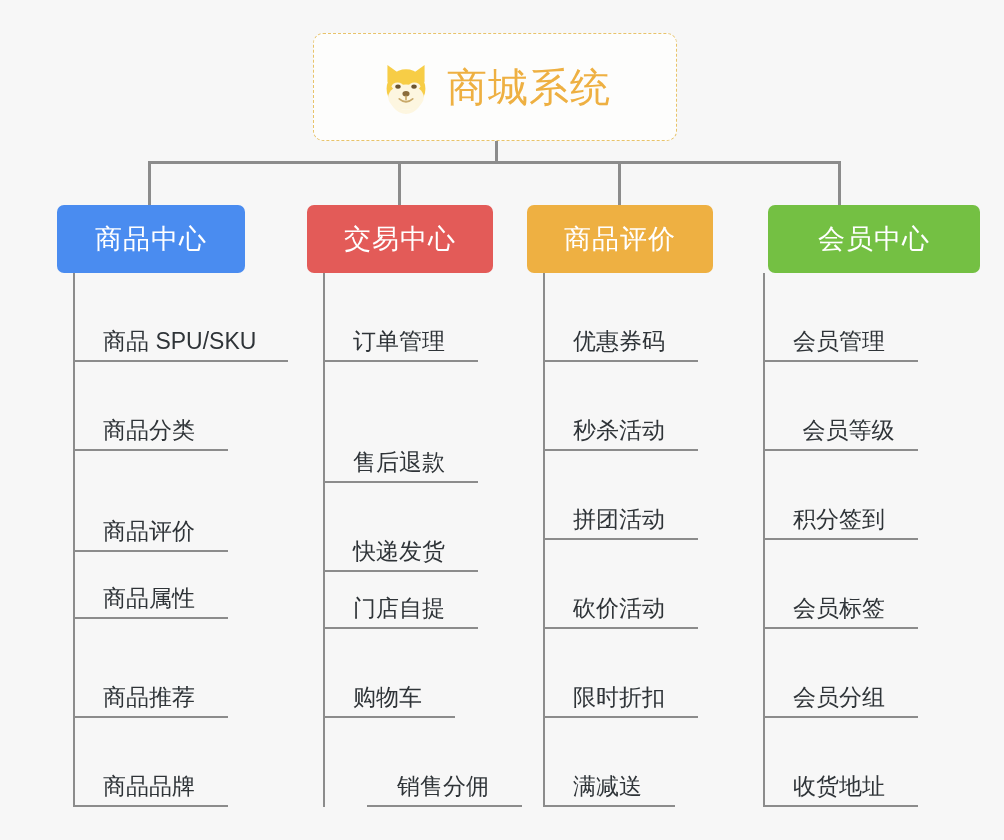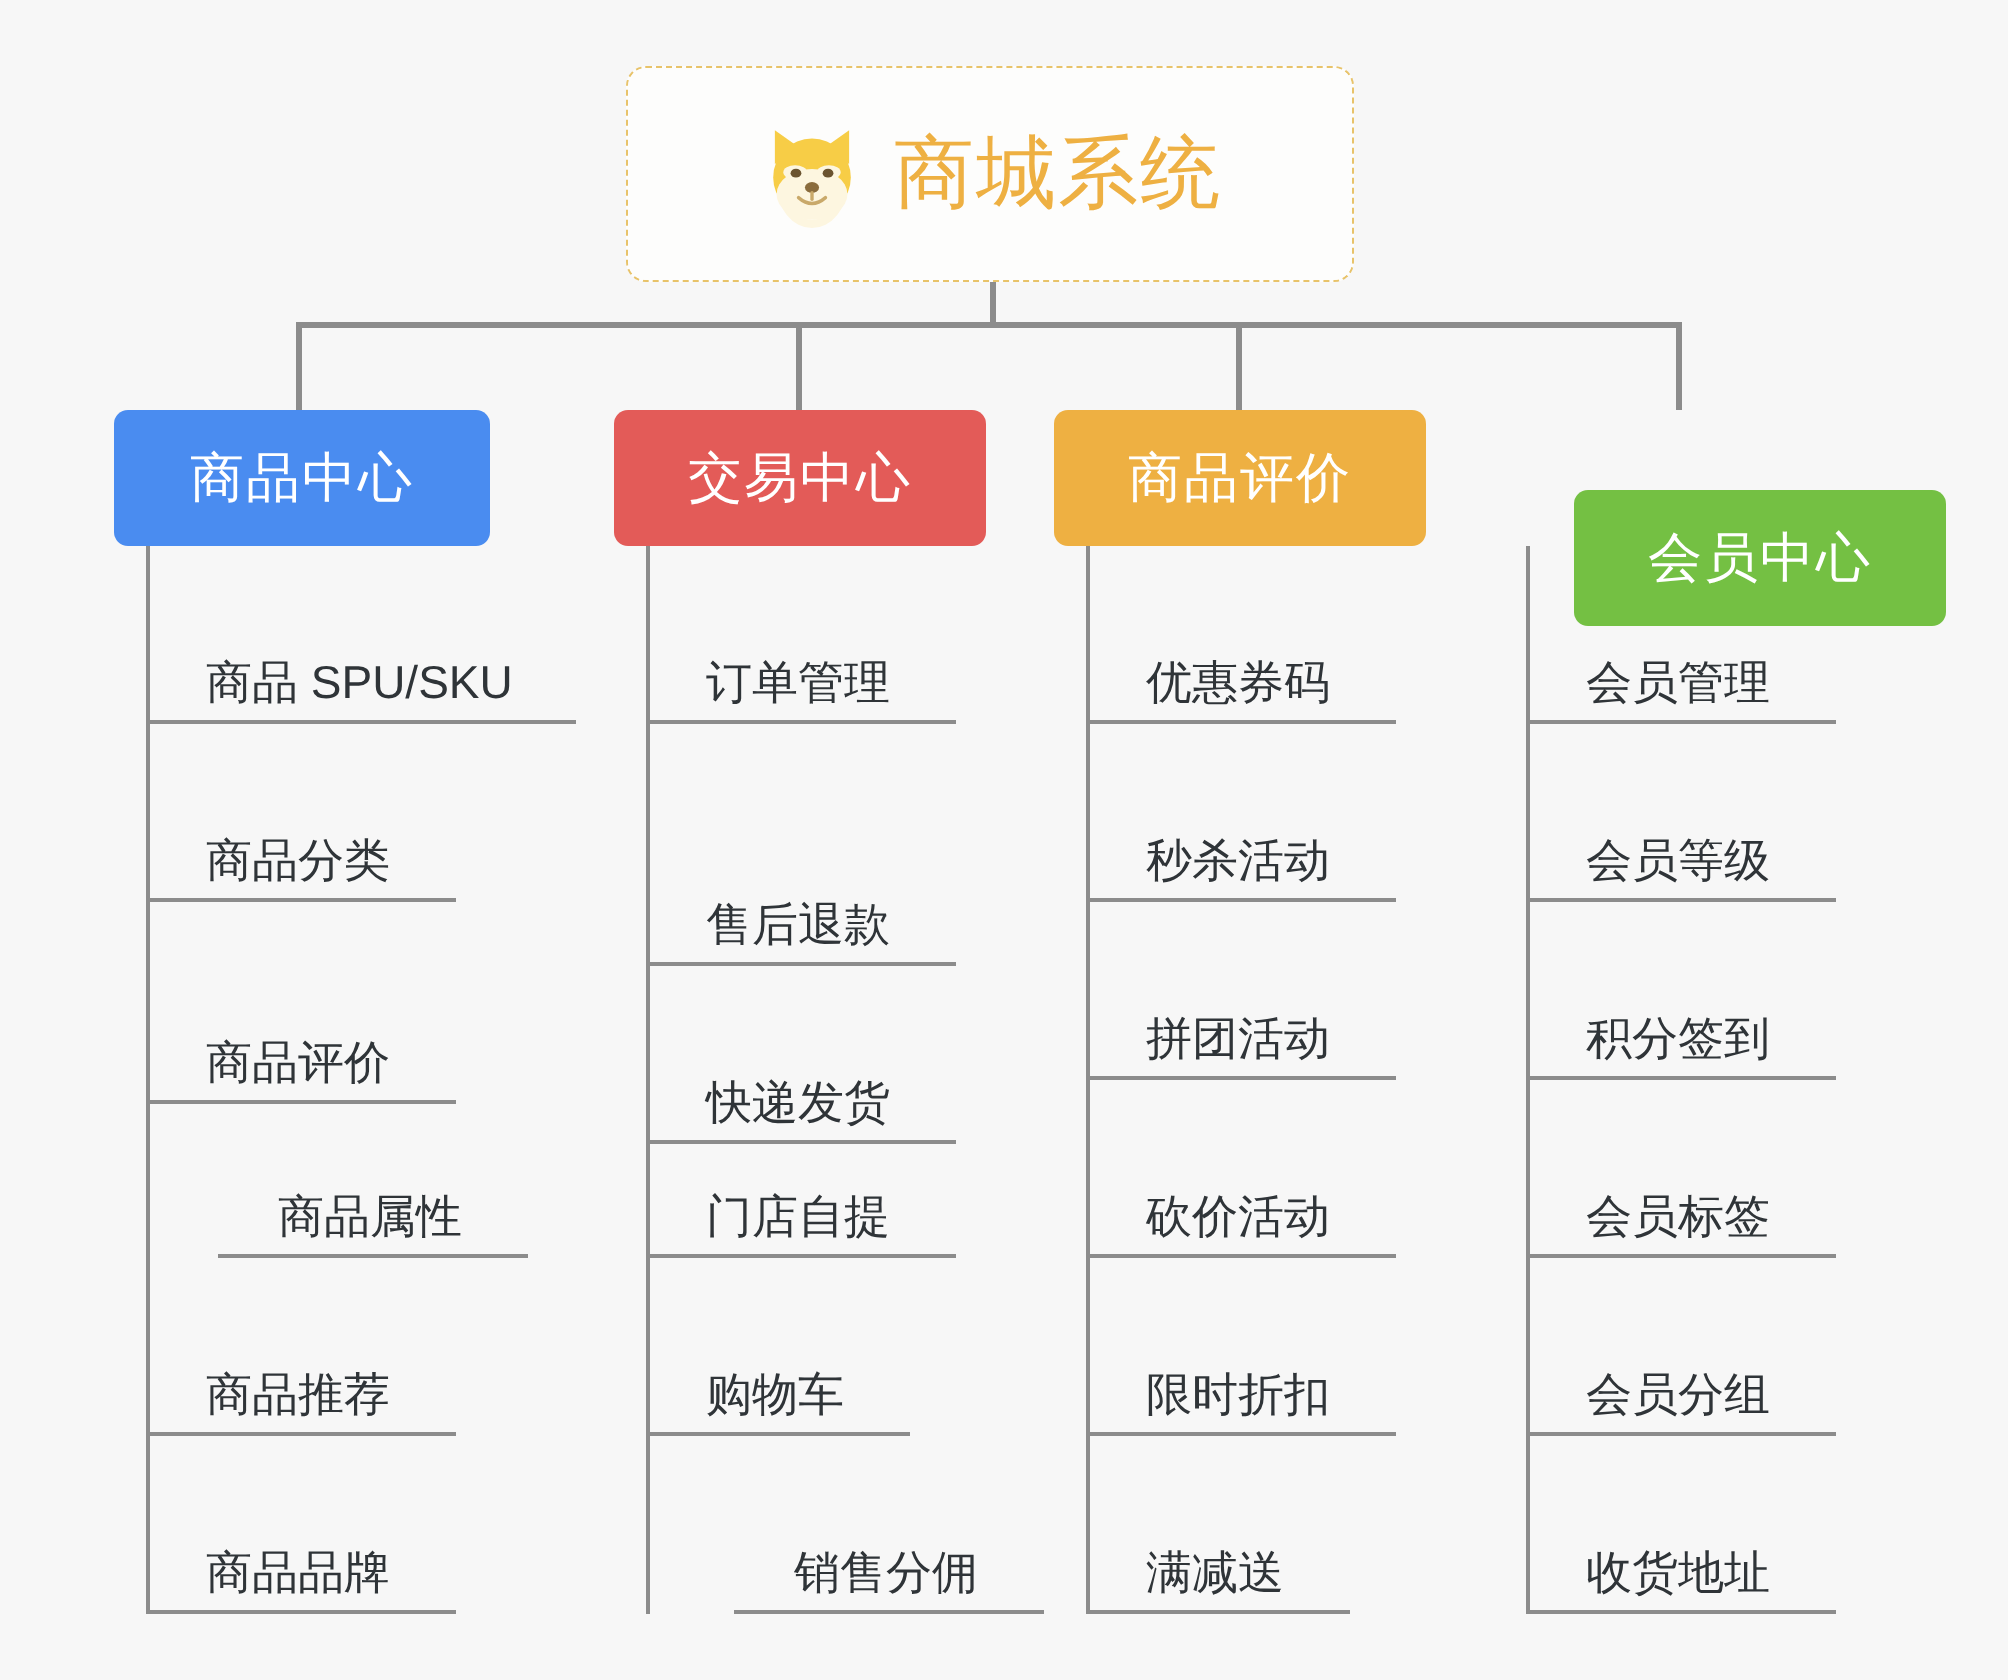--- a/index.html
+++ b/index.html
@@ -156,21 +156,21 @@
         <div class="spine" style="height: 534px; background: rgb(140, 140, 140);"></div>
         <div class="leaf" style="top: 0px; width: 215px; border-bottom-color: rgb(140, 140, 140);">
           <span class="leaf-label">商品 SPU/SKU</span>
         </div>
         <div class="leaf" style="top: 89px; width: 155px; border-bottom-color: rgb(140, 140, 140);">
           <span class="leaf-label">商品分类</span>
         </div>
         <div class="leaf" style="top: 190px; width: 155px; border-bottom-color: rgb(140, 140, 140);">
           <span class="leaf-label">商品评价</span>
         </div>
-        <div class="leaf" style="top: 267px; width: 155px; border-bottom-color: rgb(140, 140, 140); margin-left: 36px;">
+        <div class="leaf" style="top: 257px; width: 155px; border-bottom-color: rgb(140, 140, 140);">
           <span class="leaf-label">商品属性</span>
         </div>
         <div class="leaf" style="top: 356px; width: 155px; border-bottom-color: rgb(140, 140, 140);">
           <span class="leaf-label">商品推荐</span>
         </div>
         <div class="leaf" style="top: 445px; width: 155px; border-bottom-color: rgb(140, 140, 140);">
           <span class="leaf-label">商品品牌</span>
         </div>
       </div>
       <div class="conn conn-v-drop" style="left: 398px; background: rgb(140, 140, 140);"></div>
@@ -217,29 +217,29 @@
           <span class="leaf-label">砍价活动</span>
         </div>
         <div class="leaf" style="top: 356px; width: 155px; border-bottom-color: rgb(140, 140, 140);">
           <span class="leaf-label">限时折扣</span>
         </div>
         <div class="leaf" style="top: 445px; width: 132px; border-bottom-color: rgb(140, 140, 140);">
           <span class="leaf-label">满减送</span>
         </div>
       </div>
       <div class="conn conn-v-drop" style="left: 838px; background: rgb(140, 140, 140);"></div>
-      <div class="cat-box" style="left: 787px; width: 186px; background: rgb(116, 192, 67); margin-top: 40px;">
+      <div class="cat-box" style="left: 768px; width: 212px; background: rgb(116, 192, 67);">
         <span>会员中心</span>
       </div>
       <div class="branch-col" style="left: 763px; height: 534px;">
         <div class="spine" style="height: 534px; background: rgb(140, 140, 140);"></div>
         <div class="leaf" style="top: 0px; width: 155px; border-bottom-color: rgb(140, 140, 140);">
           <span class="leaf-label">会员管理</span>
         </div>
-        <div class="leaf" style="top: 89px; width: 155px; border-bottom-color: rgb(140, 140, 140);">
+        <div class="leaf" style="top: 89px; width: 155px; border-bottom-color: rgb(140, 140, 140); justify-content: center;">
           <span class="leaf-label">会员等级</span>
         </div>
         <div class="leaf" style="top: 178px; width: 155px; border-bottom-color: rgb(140, 140, 140);">
           <span class="leaf-label">积分签到</span>
         </div>
         <div class="leaf" style="top: 267px; width: 155px; border-bottom-color: rgb(140, 140, 140);">
           <span class="leaf-label">会员标签</span>
         </div>
         <div class="leaf" style="top: 356px; width: 155px; border-bottom-color: rgb(140, 140, 140);">
           <span class="leaf-label">会员分组</span>

